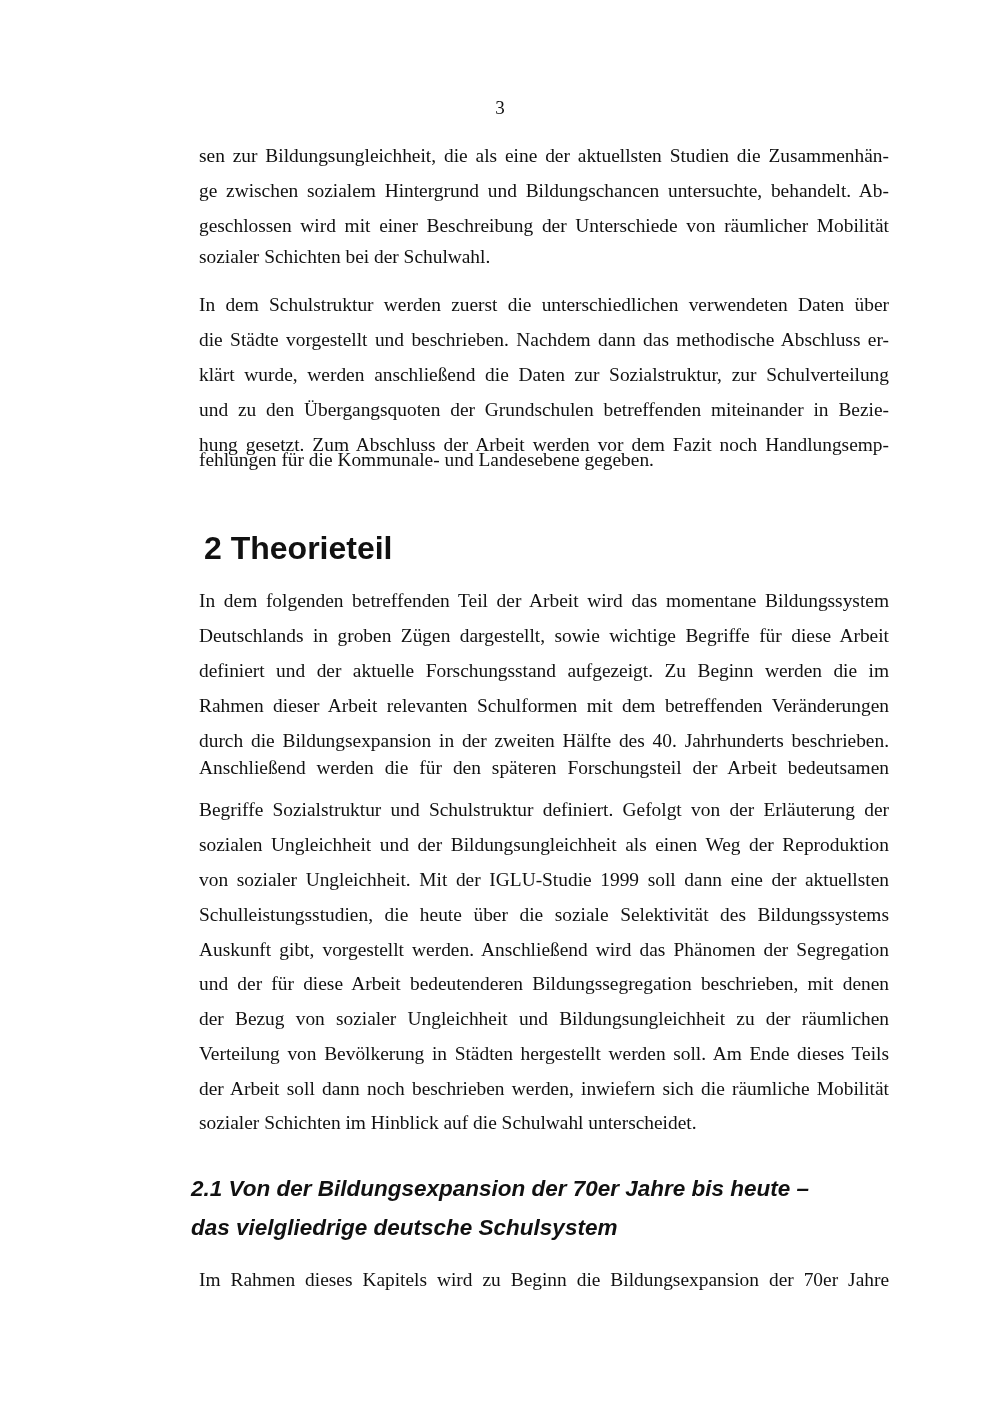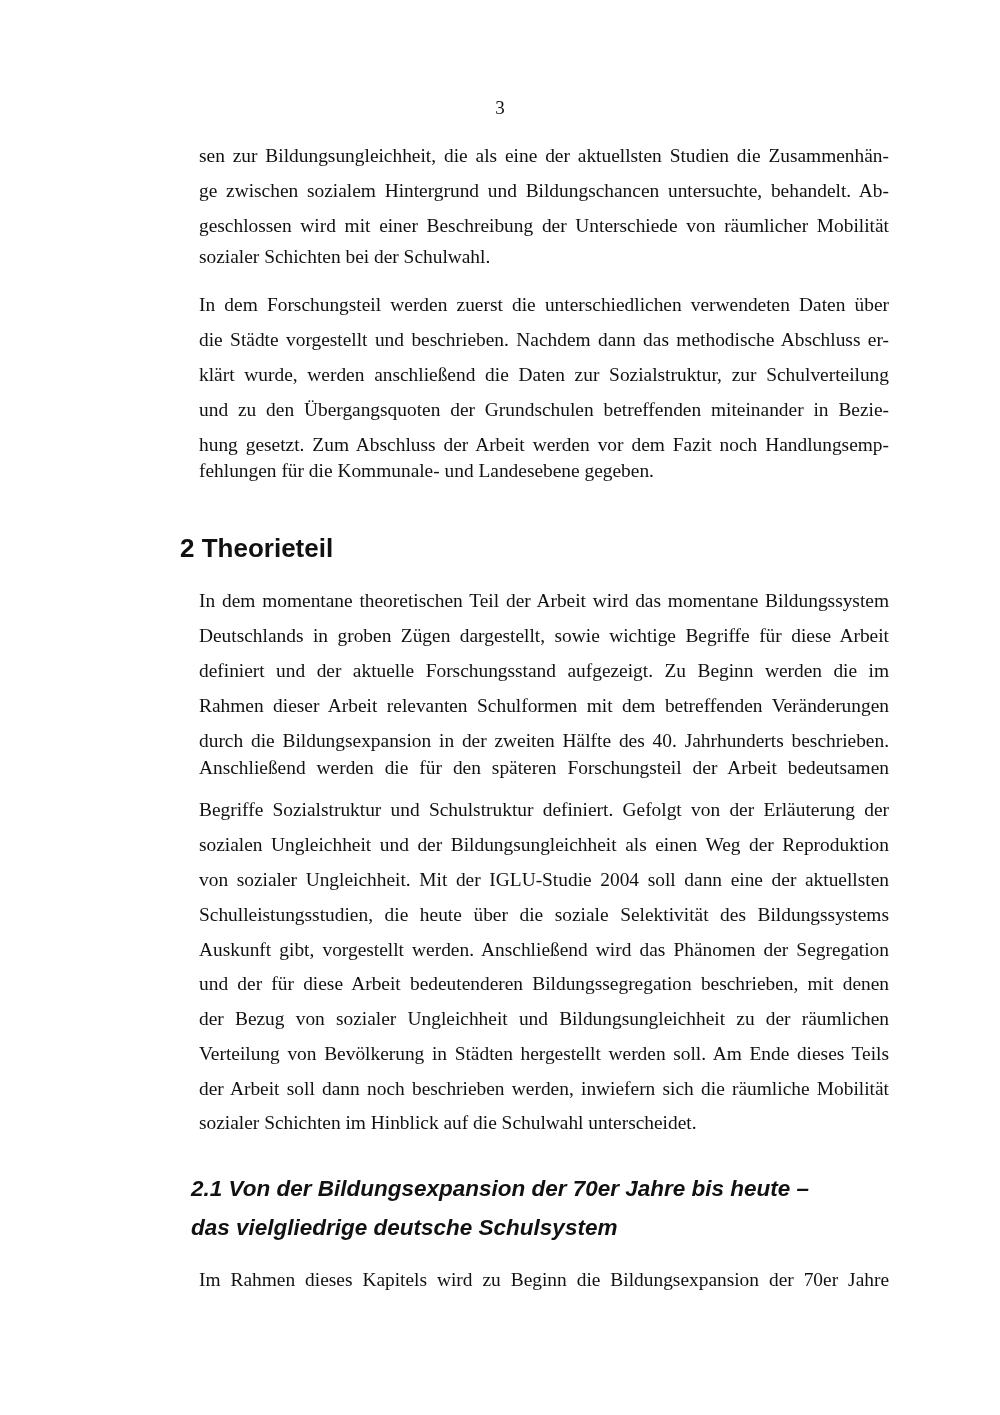--- a/index.html
+++ b/index.html
@@ -8,62 +8,62 @@
       position: absolute; left: 0; width: 1000px; top: 96px; text-align: center;
       font-family: "Liberation Serif", serif; font-size: 19px; line-height: 24px;
     }
     .line {
       position: absolute; left: 191px; width: 690px;
       font-family: Liberation Serif, serif; font-size: 19.4px; line-height: 24px;
       white-space: nowrap; text-align: justify; text-align-last: justify; margin-left: 8px;
     }
     .line.last { text-align-last: left; }
     .h1 {
-      position: absolute; left: 180px; font-family: "Liberation Sans", sans-serif;
-      font-weight: bold; font-size: 26px; line-height: 32px; white-space: nowrap;
+      position: absolute; left: 204px; font-family: "Liberation Sans", sans-serif;
+      font-weight: bold; font-size: 32px; line-height: 32px; white-space: nowrap;
     }
     .h2 {
       position: absolute; left: 191px; font-family: "Liberation Sans", sans-serif;
       font-weight: bold; font-style: italic; font-size: 22.5px; line-height: 28px; white-space: nowrap;
     }
   </style>
 </head>
 <body>
 
 <div>
   <div class="page-number">3</div>
 
   <div>
     <div class="line" style="top:144px">sen zur Bildungsungleichheit, die als eine der aktuellsten Studien die Zusammenhän-</div>
     <div class="line" style="top:179px">ge zwischen sozialem Hintergrund und Bildungschancen untersuchte, behandelt. Ab-</div>
     <div class="line" style="top:214px">geschlossen wird mit einer Beschreibung der Unterschiede von räumlicher Mobilität</div>
     <div class="line last" style="top:245px">sozialer Schichten bei der Schulwahl.</div>
   </div>
 
   <div>
-    <div class="line" style="top:293px">In dem Forschungsteil werden zuerst die unterschiedlichen verwendeten Daten über</div>
+    <div class="line" style="top:293px">In dem Schulstruktur werden zuerst die unterschiedlichen verwendeten Daten über</div>
     <div class="line" style="top:328px">die Städte vorgestellt und beschrieben. Nachdem dann das methodische Abschluss er-</div>
     <div class="line" style="top:363px">klärt wurde, werden anschließend die Daten zur Sozialstruktur, zur Schulverteilung</div>
     <div class="line" style="top:398px">und zu den Übergangsquoten der Grundschulen betreffenden miteinander in Bezie-</div>
     <div class="line" style="top:433px">hung gesetzt. Zum Abschluss der Arbeit werden vor dem Fazit noch Handlungsemp-</div>
-    <div class="line last" style="top:459px">fehlungen für die Kommunale- und Landesebene gegeben.</div>
+    <div class="line last" style="top:448px">fehlungen für die Kommunale- und Landesebene gegeben.</div>
   </div>
 
   <div class="h1" style="top:532px">2 Theorieteil</div>
 
   <div>
-    <div class="line" style="top:589px">In dem momentane theoretischen Teil der Arbeit wird das momentane Bildungssystem</div>
+    <div class="line" style="top:589px">In dem folgenden betreffenden Teil der Arbeit wird das momentane Bildungssystem</div>
     <div class="line" style="top:624px">Deutschlands in groben Zügen dargestellt, sowie wichtige Begriffe für diese Arbeit</div>
     <div class="line" style="top:659px">definiert und der aktuelle Forschungsstand aufgezeigt. Zu Beginn werden die im</div>
     <div class="line" style="top:694px">Rahmen dieser Arbeit relevanten Schulformen mit dem betreffenden Veränderungen</div>
     <div class="line" style="top:729px">durch die Bildungsexpansion in der zweiten Hälfte des 40. Jahrhunderts beschrieben.</div>
     <div class="line" style="top:756px">Anschließend werden die für den späteren Forschungsteil der Arbeit bedeutsamen</div>
     <div class="line" style="top:798px">Begriffe Sozialstruktur und Schulstruktur definiert. Gefolgt von der Erläuterung der</div>
     <div class="line" style="top:833px">sozialen Ungleichheit und der Bildungsungleichheit als einen Weg der Reproduktion</div>
-    <div class="line" style="top:868px">von sozialer Ungleichheit. Mit der IGLU-Studie 2004 soll dann eine der aktuellsten</div>
+    <div class="line" style="top:868px">von sozialer Ungleichheit. Mit der IGLU-Studie 1999 soll dann eine der aktuellsten</div>
     <div class="line" style="top:903px">Schulleistungsstudien, die heute über die soziale Selektivität des Bildungssystems</div>
     <div class="line" style="top:938px">Auskunft gibt, vorgestellt werden. Anschließend wird das Phänomen der Segregation</div>
     <div class="line" style="top:972px">und der für diese Arbeit bedeutenderen Bildungssegregation beschrieben, mit denen</div>
     <div class="line" style="top:1007px">der Bezug von sozialer Ungleichheit und Bildungsungleichheit zu der räumlichen</div>
     <div class="line" style="top:1042px">Verteilung von Bevölkerung in Städten hergestellt werden soll. Am Ende dieses Teils</div>
     <div class="line" style="top:1077px">der Arbeit soll dann noch beschrieben werden, inwiefern sich die räumliche Mobilität</div>
     <div class="line last" style="top:1111px">sozialer Schichten im Hinblick auf die Schulwahl unterscheidet.</div>
   </div>
 
   <div class="h2" style="top:1175px">2.1 Von der Bildungsexpansion der 70er Jahre bis heute –</div>

